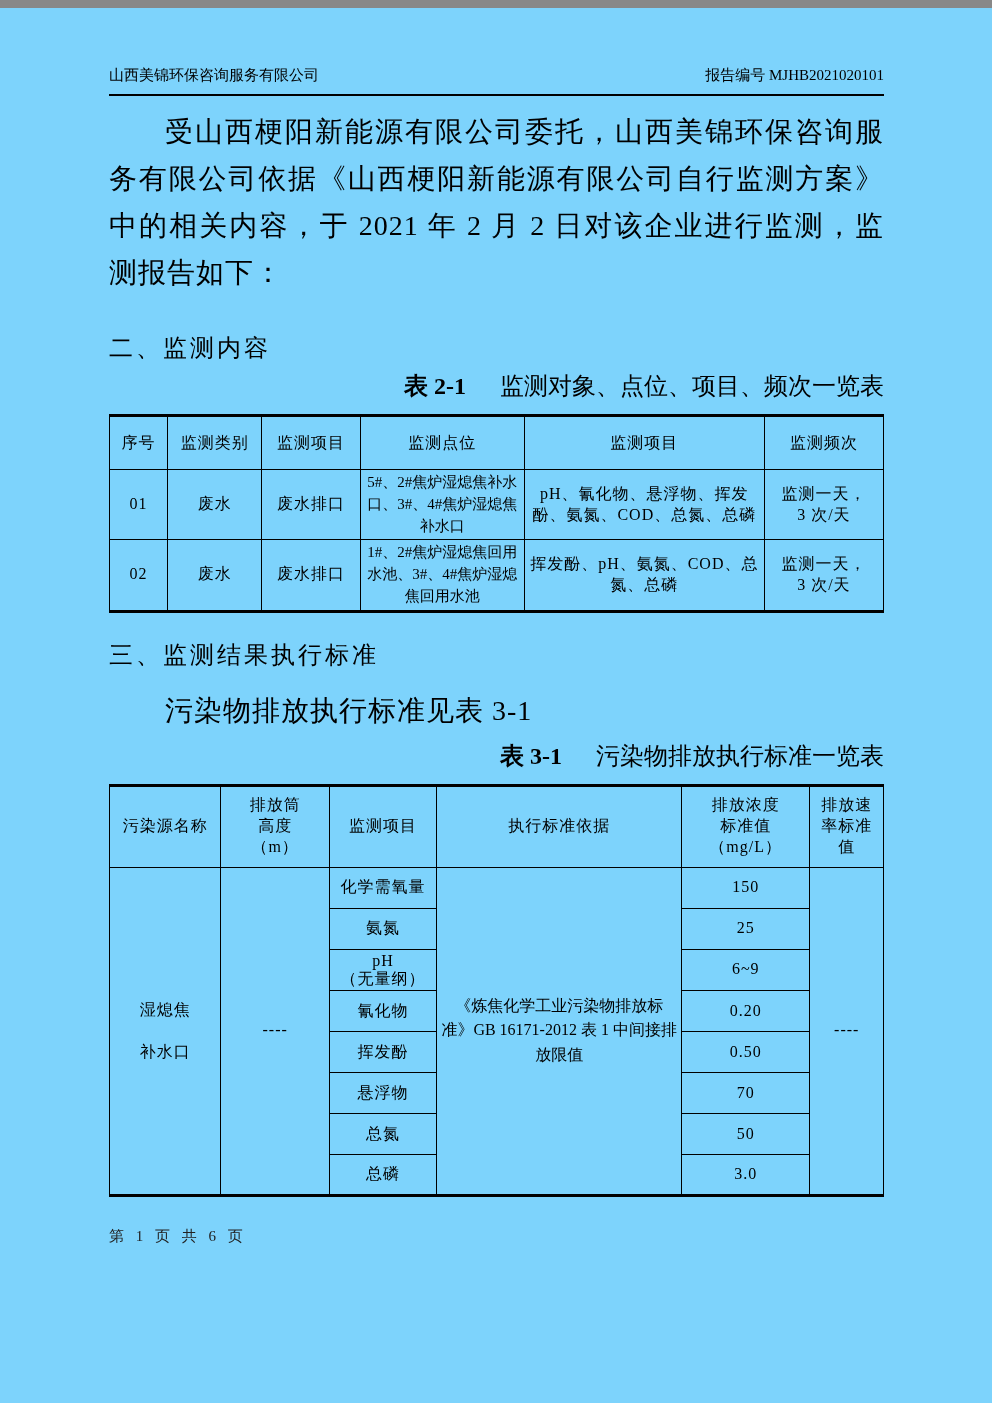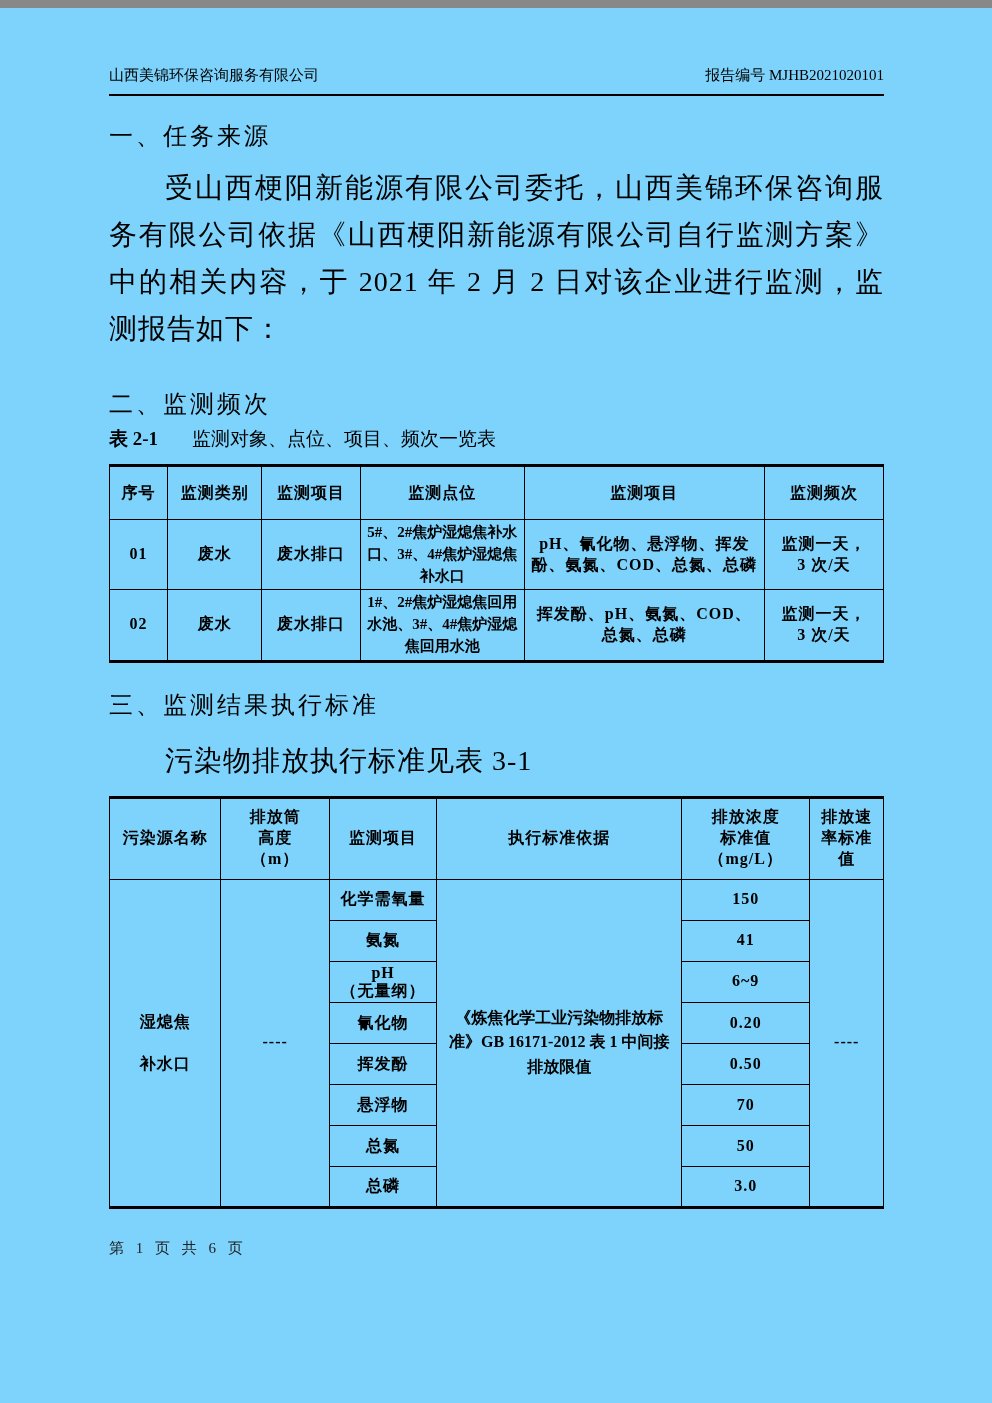--- a/index.html
+++ b/index.html
@@ -38,41 +38,41 @@
     font-size: 28px;
     line-height: 47px;
     text-align: justify;
     text-indent: 2em;
     margin-top: 12px;
     letter-spacing: 1px;
   }
   p.body.one-line { margin-top: 16px; }
   
   .caption {
-    text-align: left;
-    font-size: 19px;
+    text-align: right;
+    font-size: 24px;
     margin-top: 6px;
   }
   .caption .cap-label {
     font-weight: bold;
     margin-right: 34px;
   }
   
   table {
     width: 100%;
     border-collapse: collapse;
     border-top: 3px solid #000;
     border-bottom: 3px solid #000;
     table-layout: fixed;
   }
   th, td {
     border: 1px solid #000;
     text-align: center;
     vertical-align: middle;
-    font-weight: bold;
+    font-weight: normal;
     font-size: 16px;
     line-height: 1.3;
     padding: 2px 4px;
     letter-spacing: 1px;
   }
   .t21 { margin-top: 12px; }
   .t21 thead tr { height: 54px; }
   .t21 tbody tr { height: 70px; }
   .t21 td.small { font-size: 15px; letter-spacing: 0; line-height: 1.45; }
   .t31 { margin-top: 12px; }
@@ -94,24 +94,23 @@
 </head>
 <body>
 
 <div class="page">
 
   <div class="pg-header">
     <span>山西美锦环保咨询服务有限公司</span>
     <span>报告编号 MJHB2021020101</span>
   </div>
 
-  <h1 class="sec">一、任务来源</h1>
   <p class="body">受山西梗阳新能源有限公司委托，山西美锦环保咨询服务有限公司依据《山西梗阳新能源有限公司自行监测方案》中的相关内容，于 2021 年 2 月 2 日对该企业进行监测，监测报告如下：</p>
 
-  <h1 class="sec mt-lg">二、监测频次</h1>
+  <h1 class="sec mt-lg">二、监测内容</h1>
 
   <div class="caption">
     <span class="cap-label">表 2-1</span><span>监测对象、点位、项目、频次一览表</span>
   </div>
 
   <table class="t21">
     <colgroup>
       <col style="width:7.5%">
         <col style="width:12.2%">
         <col style="width:12.7%">
@@ -147,20 +146,23 @@
         <td>挥发酚、pH、氨氮、COD、总氮、总磷</td>
         <td class="preline">监测一天，
 3 次/天</td>
       </tr>
     </tbody>
   </table>
 
   <h1 class="sec mt-md">三、监测结果执行标准</h1>
   <p class="body one-line">污染物排放执行标准见表 3-1</p>
 
+  <div class="caption">
+    <span class="cap-label">表 3-1</span><span>污染物排放执行标准一览表</span>
+  </div>
 
   <table class="t31">
     <colgroup>
       <col style="width:14.4%">
         <col style="width:14.0%">
         <col style="width:13.9%">
       <col style="width:31.6%">
         <col style="width:16.6%">
         <col style="width:9.5%">
     </colgroup>
@@ -184,21 +186,21 @@
         <td rowspan="8" class="preline source-cell">湿熄焦
 补水口</td>
         <td rowspan="8">----</td>
         <td>化学需氧量</td>
         <td rowspan="8" class="basis-cell">《炼焦化学工业污染物排放标准》GB 16171-2012 表 1 中间接排放限值</td>
         <td>150</td>
         <td rowspan="8">----</td>
       </tr>
       <tr>
         <td>氨氮</td>
-        <td>41</td>
+        <td>25</td>
       </tr>
       <tr>
         <td class="preline ph-cell">pH
 （无量纲）</td>
         <td>6~9</td>
       </tr>
       <tr>
         <td>氰化物</td>
         <td>0.20</td>
       </tr>

